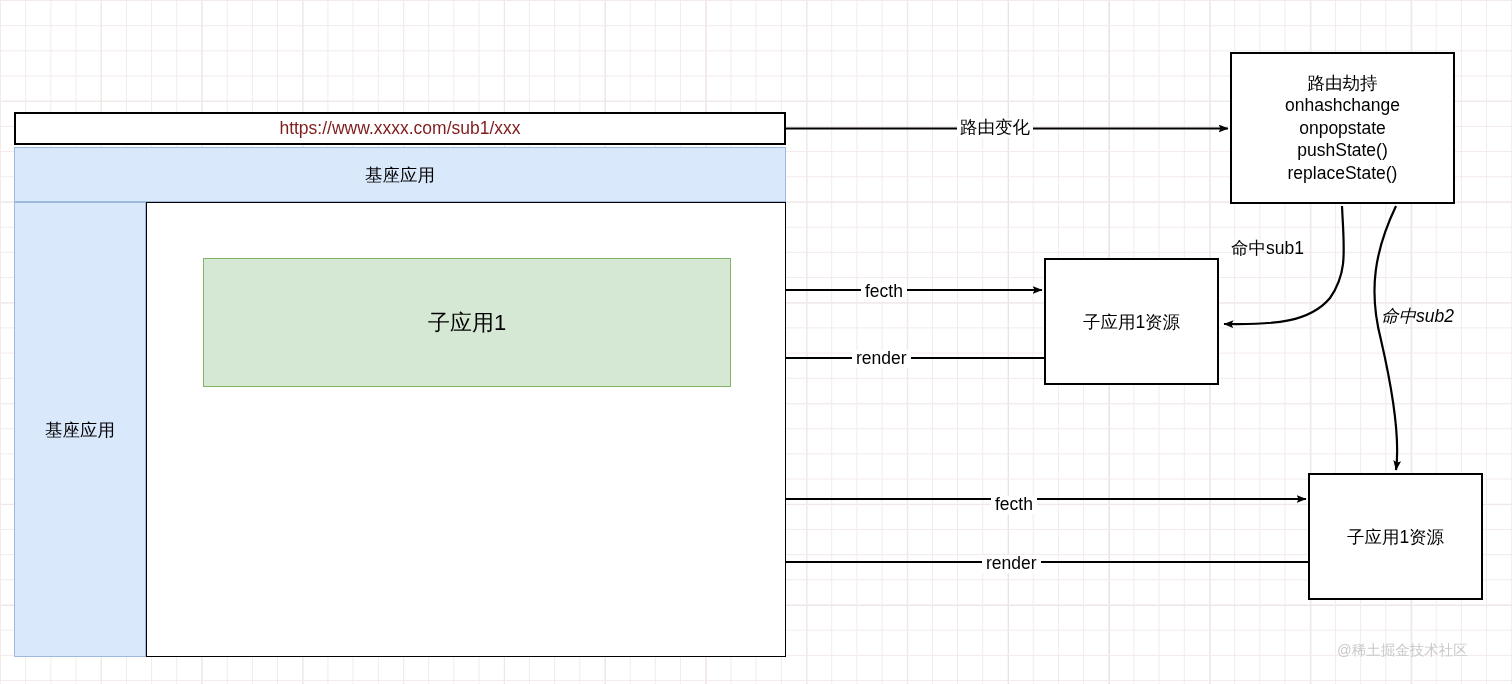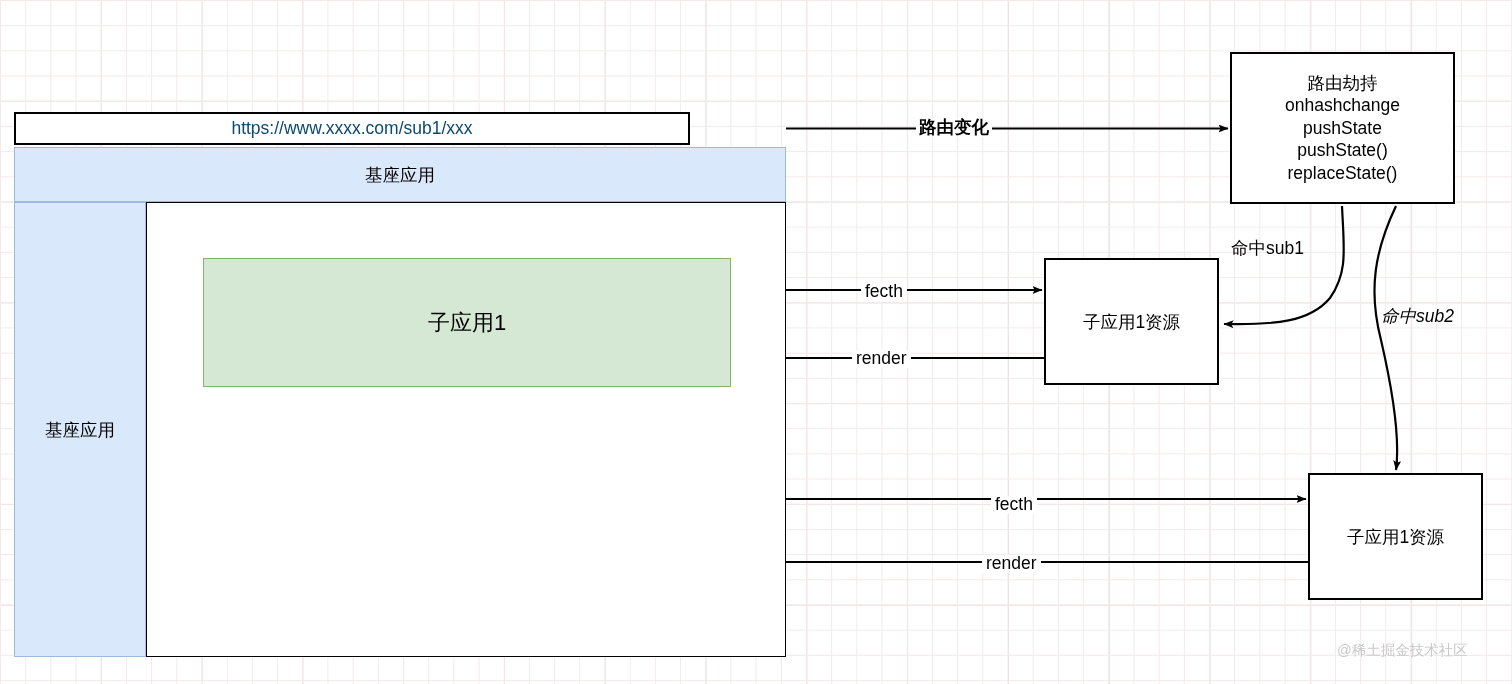--- a/index.html
+++ b/index.html
@@ -16,23 +16,23 @@
     background-image:
       linear-gradient(to right, #f3eaea 1px, transparent 1px),
       linear-gradient(to bottom, #f3eaea 1px, transparent 1px),
       linear-gradient(to right, #e6dcdc 1px, transparent 1px),
       linear-gradient(to bottom, #e6dcdc 1px, transparent 1px);
     background-size:25.2px 25.2px, 25.2px 25.2px, 100.8px 100.8px, 100.8px 100.8px;
     background-position:0 0, 0 0, 0 0, 0 0;
   }
   .box{position:absolute;box-sizing:border-box;display:flex;align-items:center;justify-content:center;}
   .url-bar{
-    left:14px;top:112px;width:676px;height:33px;
+    left:14px;top:112px;width:772px;height:33px;
     background:#ffffff;border:2px solid #000000;
-    font-size:17.5px;color:#0c4a6e;
+    font-size:17.5px;color:#7f1d1d;
   }
   .base-header{
     left:14px;top:147px;width:772px;height:55px;
     background:#dae8fc;border:1px solid #9fb8dd;
     font-size:17.5px;color:#000;
   }
   .base-sidebar{
     left:14px;top:202px;width:132px;height:455px;
     background:#dae8fc;border:1px solid #9fb8dd;
     font-size:17.5px;color:#000;
@@ -68,21 +68,21 @@
     background:#ffffff;border:2px solid #000000;
     font-size:17.5px;color:#000;
   }
   .edge-label{
     position:absolute;
     background:transparent;
     font-size:17.5px;color:#000;
     white-space:nowrap;
     line-height:1;
   }
-  .lbl-route-change{left:916px;top:119px;background:#ffffff;padding:0 3px;font-weight:bold;}
+  .lbl-route-change{left:957px;top:119px;background:#ffffff;padding:0 3px;}
   .lbl-fetch-1{left:861px;top:283px;background:#ffffff;padding:0 4px;}
   .lbl-render-1{left:852px;top:350px;background:#ffffff;padding:0 4px;}
   .lbl-fetch-2{left:991px;top:496px;background:#ffffff;padding:0 4px;}
   .lbl-render-2{left:982px;top:555px;background:#ffffff;padding:0 4px;}
   .lbl-hit-sub1{left:1231px;top:240px;text-align:right;}
   .lbl-hit-sub2{left:1381px;top:308px;font-style:italic;}
   #wires{position:absolute;left:0;top:0;width:1512px;height:684px;pointer-events:none;}
   .watermark{
     position:absolute;left:1337px;top:641px;
     font-size:14.5px;color:#c9c9c9;white-space:nowrap;
@@ -144,21 +144,21 @@
   <div class="box content-area"></div>
 
   <div class="box sub1-box">
     <span>子应用1</span>
   </div>
 
 
   <div class="box route-box">
     <span>路由劫持</span>
     <span>onhashchange</span>
-    <span>pushState</span>
+    <span>onpopstate</span>
     <span>pushState()</span>
     <span>replaceState()</span>
   </div>
 
   <div class="box res1-box">
     <span>子应用1资源</span>
   </div>
 
   <div class="box res2-box">
     <span>子应用1资源</span>

